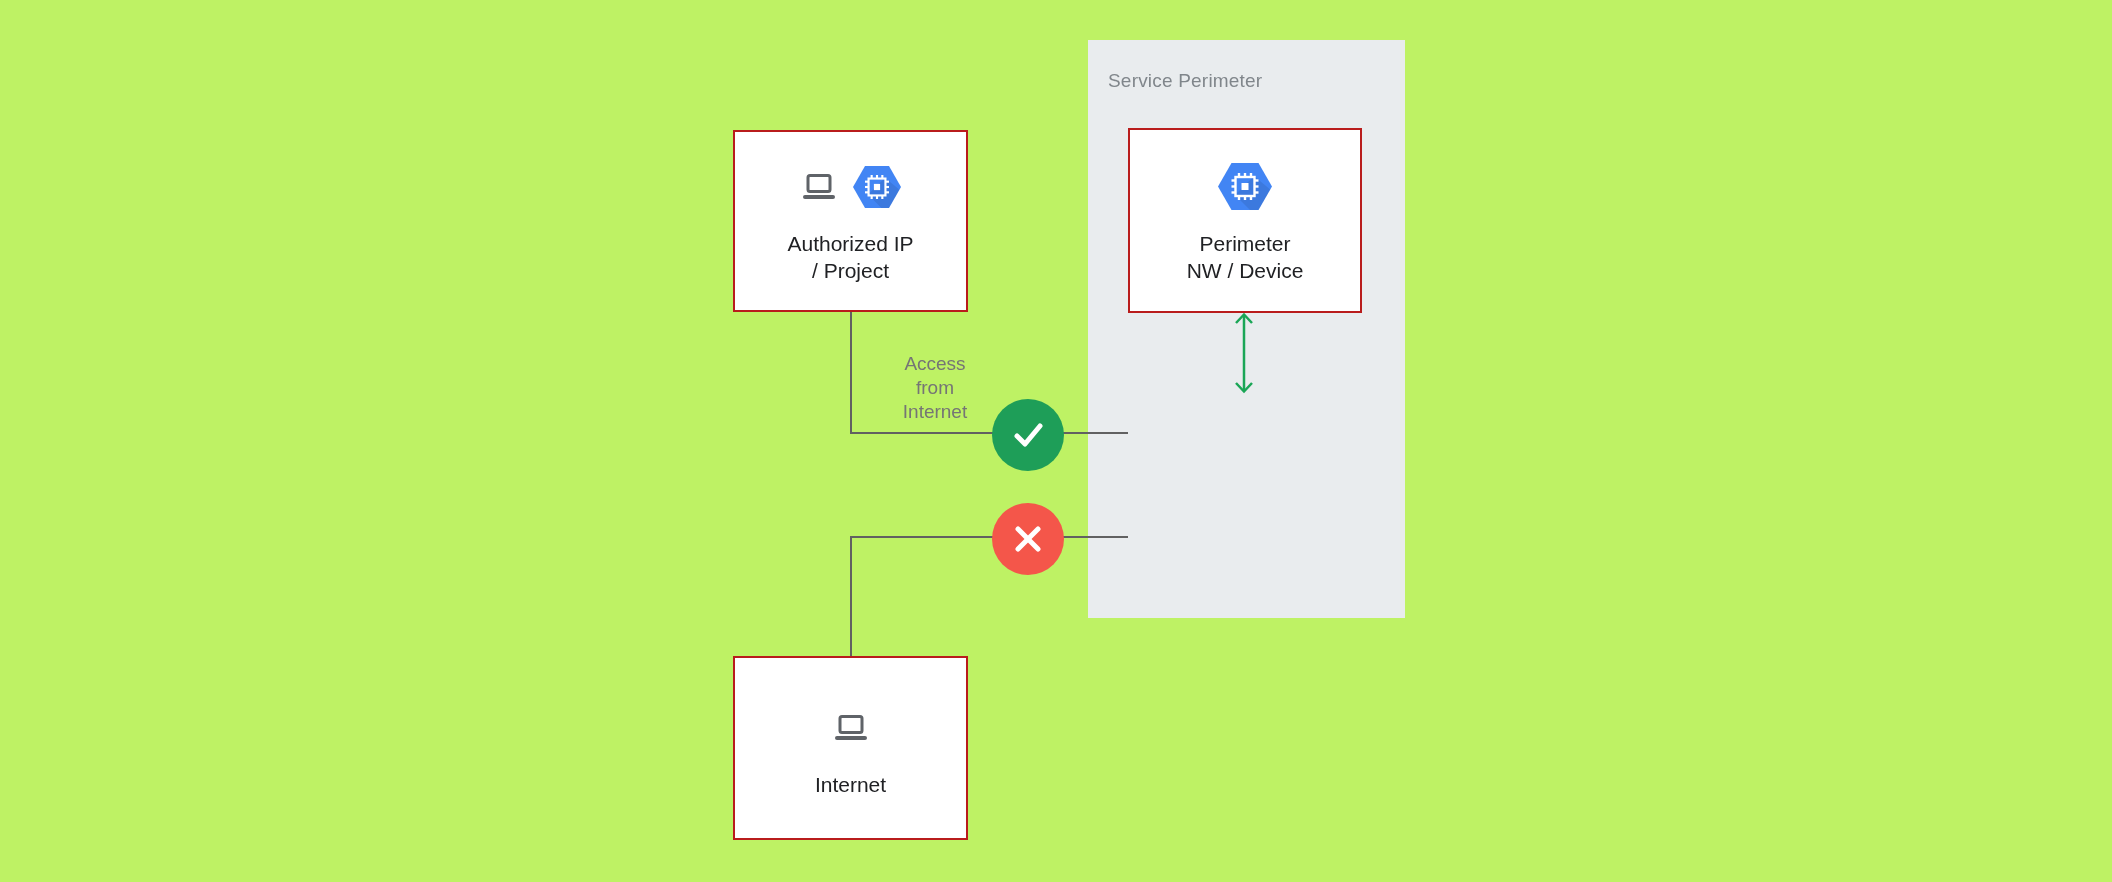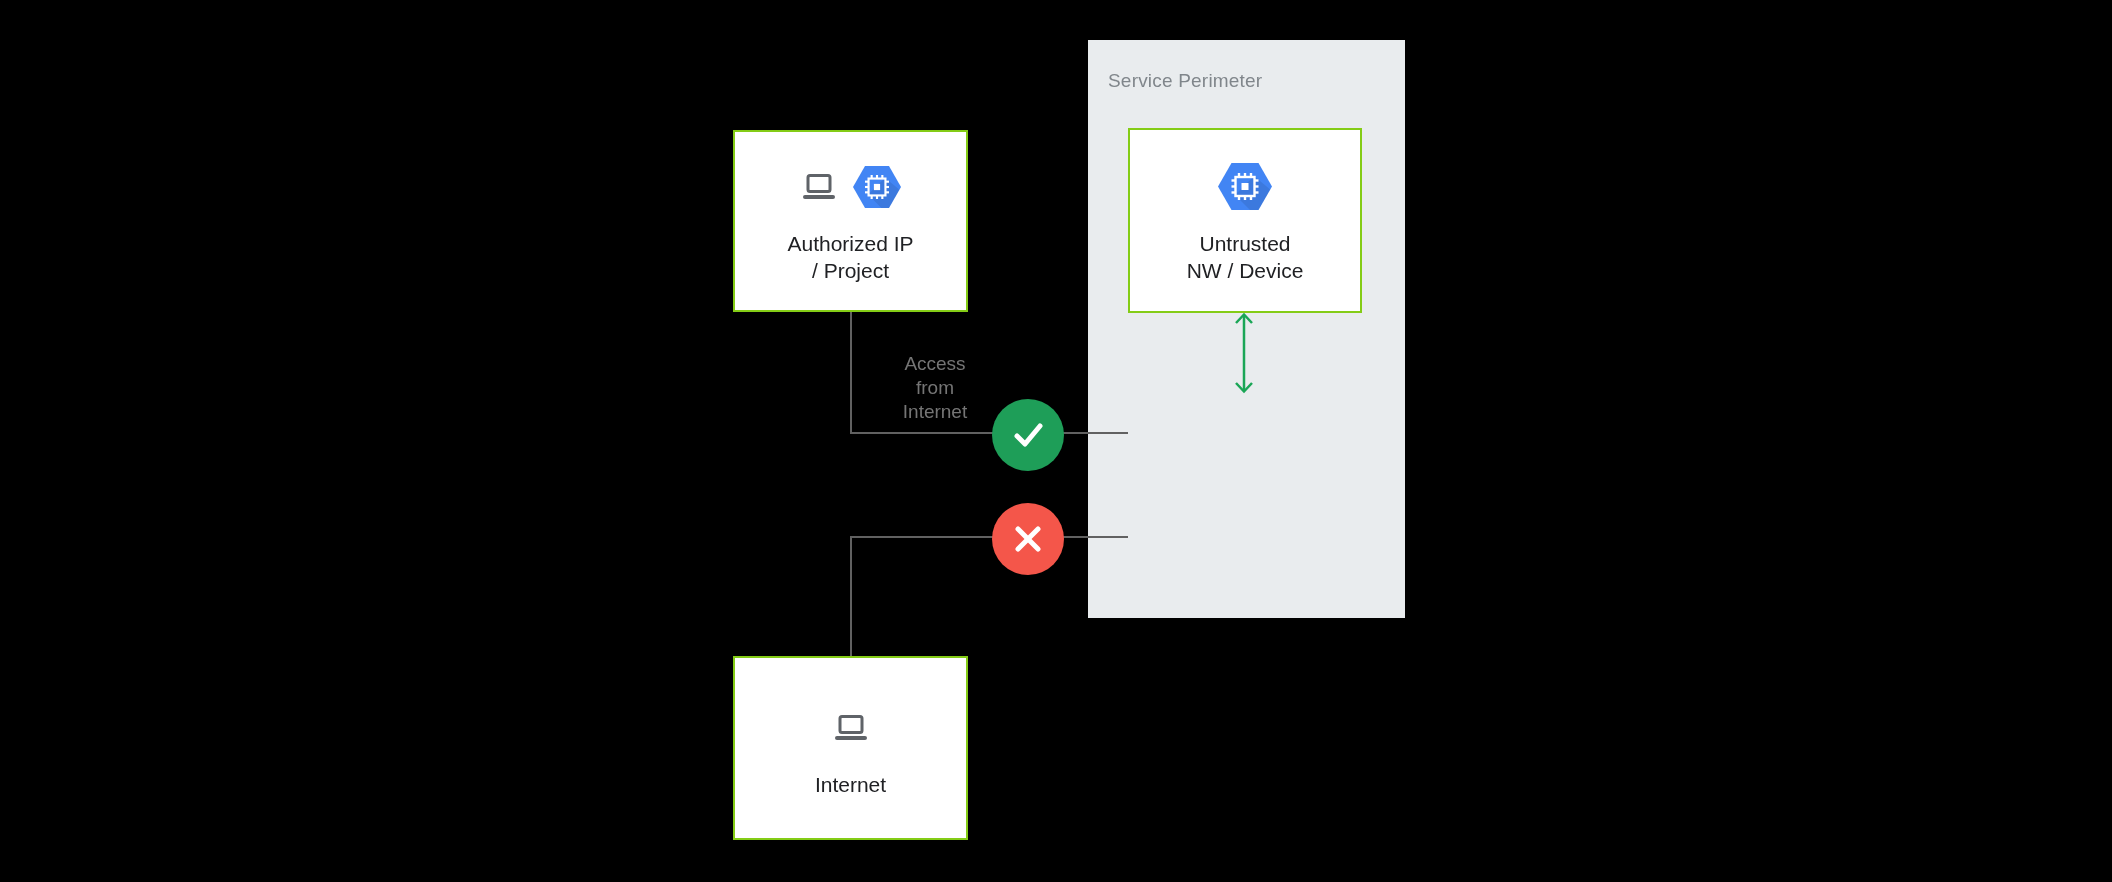--- a/index.html
+++ b/index.html
@@ -1,20 +1,20 @@
 <!DOCTYPE html>
 <html><head>
 <meta charset="utf-8">
 <style>
   html, body { margin: 0; padding: 0; background: #ffffff; }
   .canvas {
     position: relative;
     width: 2112px;
     height: 882px;
-    background: #000000;
+    background: #bef264;
     font-family: "Liberation Sans", sans-serif;
     overflow: hidden;
   }
 
   
   .perimeter-panel {
     position: absolute;
     left: 1088px; top: 40px;
     width: 317px; height: 578px;
     background: #e9ecee;
@@ -25,21 +25,21 @@
     font-size: 19px;
     color: #80868b;
     letter-spacing: 0.2px;
     white-space: nowrap;
   }
 
   
   .node {
     position: absolute;
     background: #ffffff;
-    border: 2px solid #84cc16;
+    border: 2px solid #b91c1c;
     box-sizing: border-box;
     display: flex;
     flex-direction: column;
     align-items: center;
     justify-content: center;
   }
   .node-auth-ip   { left: 733px;  top: 130px; width: 235px; height: 182px; }
   .node-auth-nw   { left: 1128px; top: 128px; width: 234px; height: 185px; }
   .node-data-gcp  { left: 1128px; top: 394px; width: 235px; height: 184px; }
   .node-internet  { left: 733px;  top: 656px; width: 235px; height: 184px; }
@@ -179,21 +179,21 @@
           <line x1="13.5" y1="17.5" x2="17.5" y2="17.5"></line>
             <line x1="13.5" y1="23.5" x2="17.5" y2="23.5"></line>
             <line x1="13.5" y1="29.5" x2="17.5" y2="29.5"></line>
           <line x1="36.5" y1="17.5" x2="40.5" y2="17.5"></line>
             <line x1="36.5" y1="23.5" x2="40.5" y2="23.5"></line>
             <line x1="36.5" y1="29.5" x2="40.5" y2="29.5"></line>
         </g>
       </svg>
     </div>
     <div class="node-label">
-      <div>Untrusted</div>
+      <div>Perimeter</div>
       <div>NW / Device</div>
     </div>
   </div>
 
 
   <div class="node node-internet">
     <div class="icon-row">
       <svg width="36" height="30" viewBox="0 0 36 30">
         <rect x="7" y="3.5" width="22" height="16" rx="2" fill="none" stroke="#5f6368" stroke-width="3"></rect>
         <rect x="2" y="23" width="32" height="4" rx="2" fill="#5f6368"></rect>

